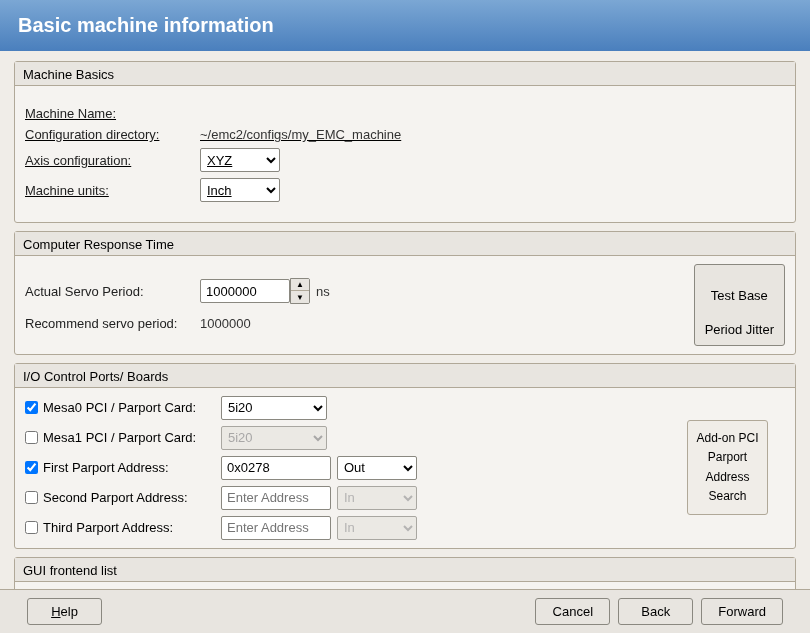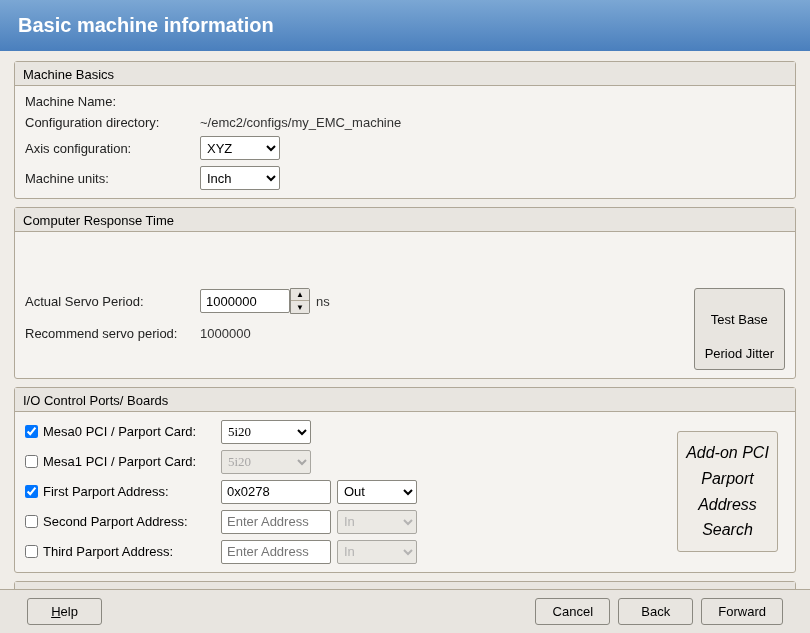--- a/index.html
+++ b/index.html
@@ -47,21 +47,22 @@
 
     .section-title {
       font-weight: normal;
       font-size: 13px;
       padding: 5px 8px 3px 8px;
       border-bottom: 1px solid #b0a898;
       background: #e8e5e0;
     }
 
     .section-body {
-      padding: 8px 10px;
+      padding: 20px 10px;
+      text-decoration: underline;
     }
 
     .form-row {
       display: flex;
       align-items: center;
       margin-bottom: 6px;
     }
 
     .form-row:last-child {
       margin-bottom: 0;
@@ -93,23 +94,23 @@
       font-size: 13px;
       background: white;
       height: 24px;
       min-width: 80px;
       cursor: pointer;
     }
 
     
     .crt-section-body {
       display: flex;
+      align-items: center;
       justify-content: space-between;
       padding: 8px 10px;
-      margin-top: 48px;
     }
 
     .crt-left {
       display: flex;
       flex-direction: column;
       gap: 6px;
     }
 
     .spinbox-wrapper {
       display: flex;
@@ -193,22 +194,21 @@
       align-items: center;
       gap: 6px;
     }
 
     .io-label {
       width: 172px;
       flex-shrink: 0;
     }
 
     .io-dropdown {
-      width: 90px;
-      font-family: Liberation Serif, serif;
+      width: 106px;
     }
 
     .io-dropdown-disabled {
       background: #e8e5e0;
       color: #888;
     }
 
     .port-input {
       width: 110px;
     }
@@ -226,24 +226,23 @@
       background: #e8e5e0;
       color: #999;
     }
 
     .addon-box {
       border: 1px solid #b0a898;
       border-radius: 3px;
       background: #f0ede8;
       padding: 8px;
       text-align: center;
-      font-size: 16px;
+      font-size: 12px;
       cursor: pointer;
       line-height: 1.6;
-      font-style: italic;
     }
 
     
     .gui-section-body {
       padding: 8px 10px 10px 20px;
       display: flex;
       flex-direction: column;
       gap: 6px;
     }
 

